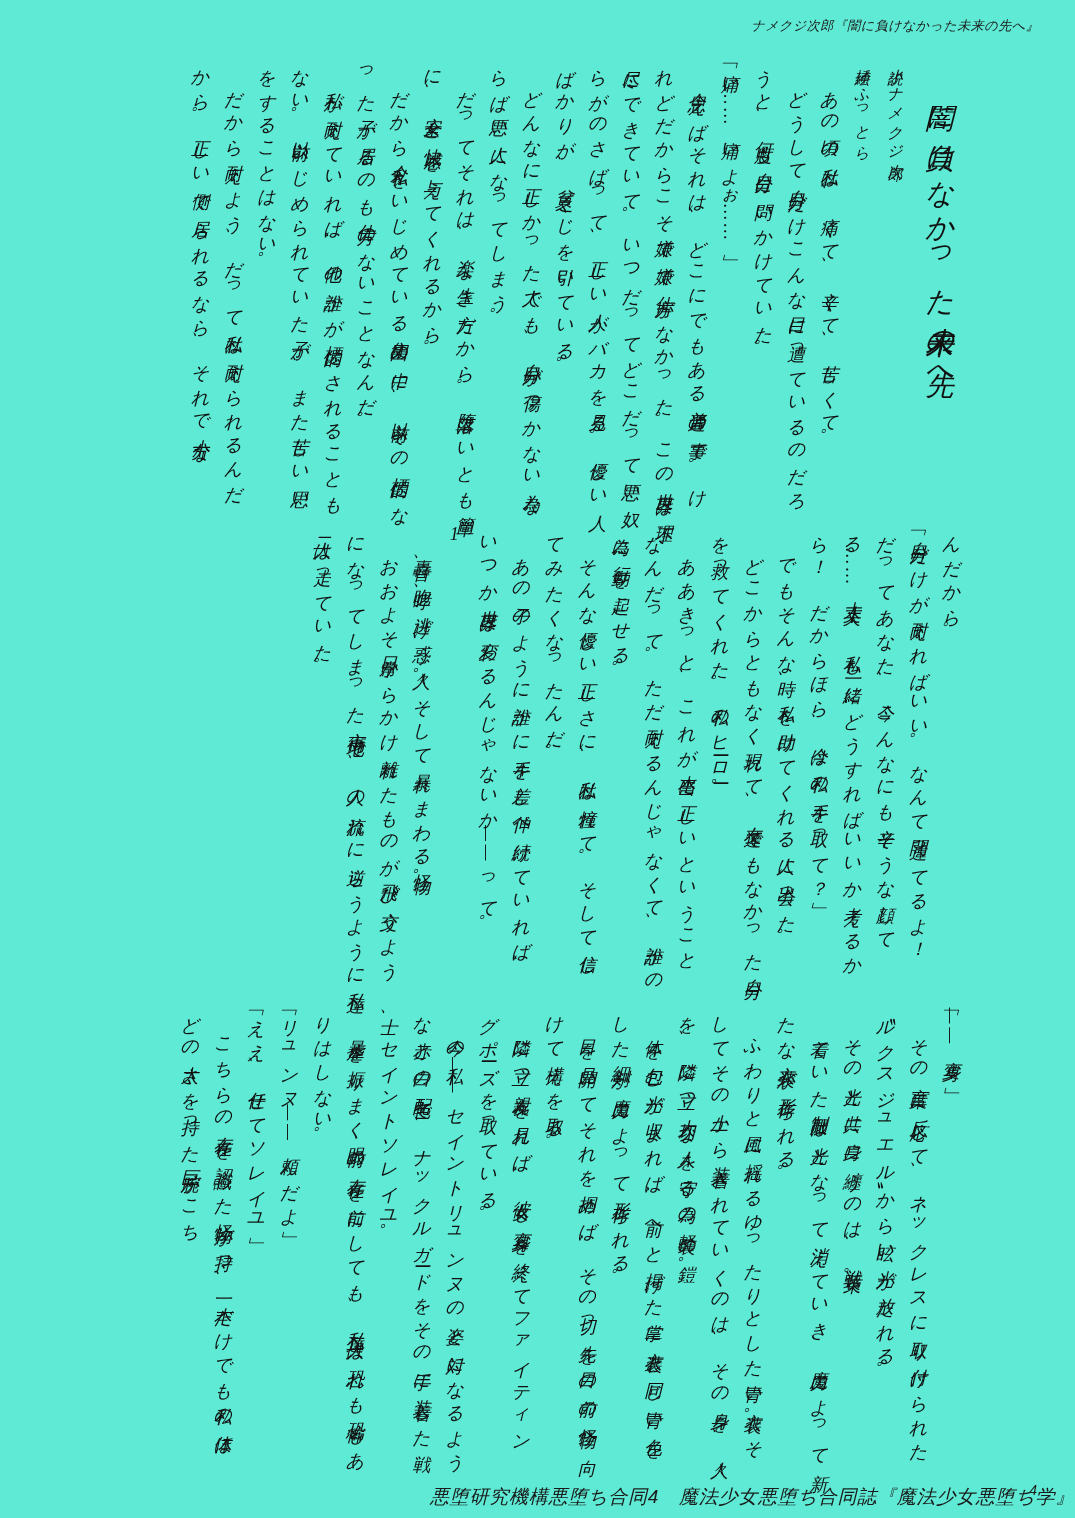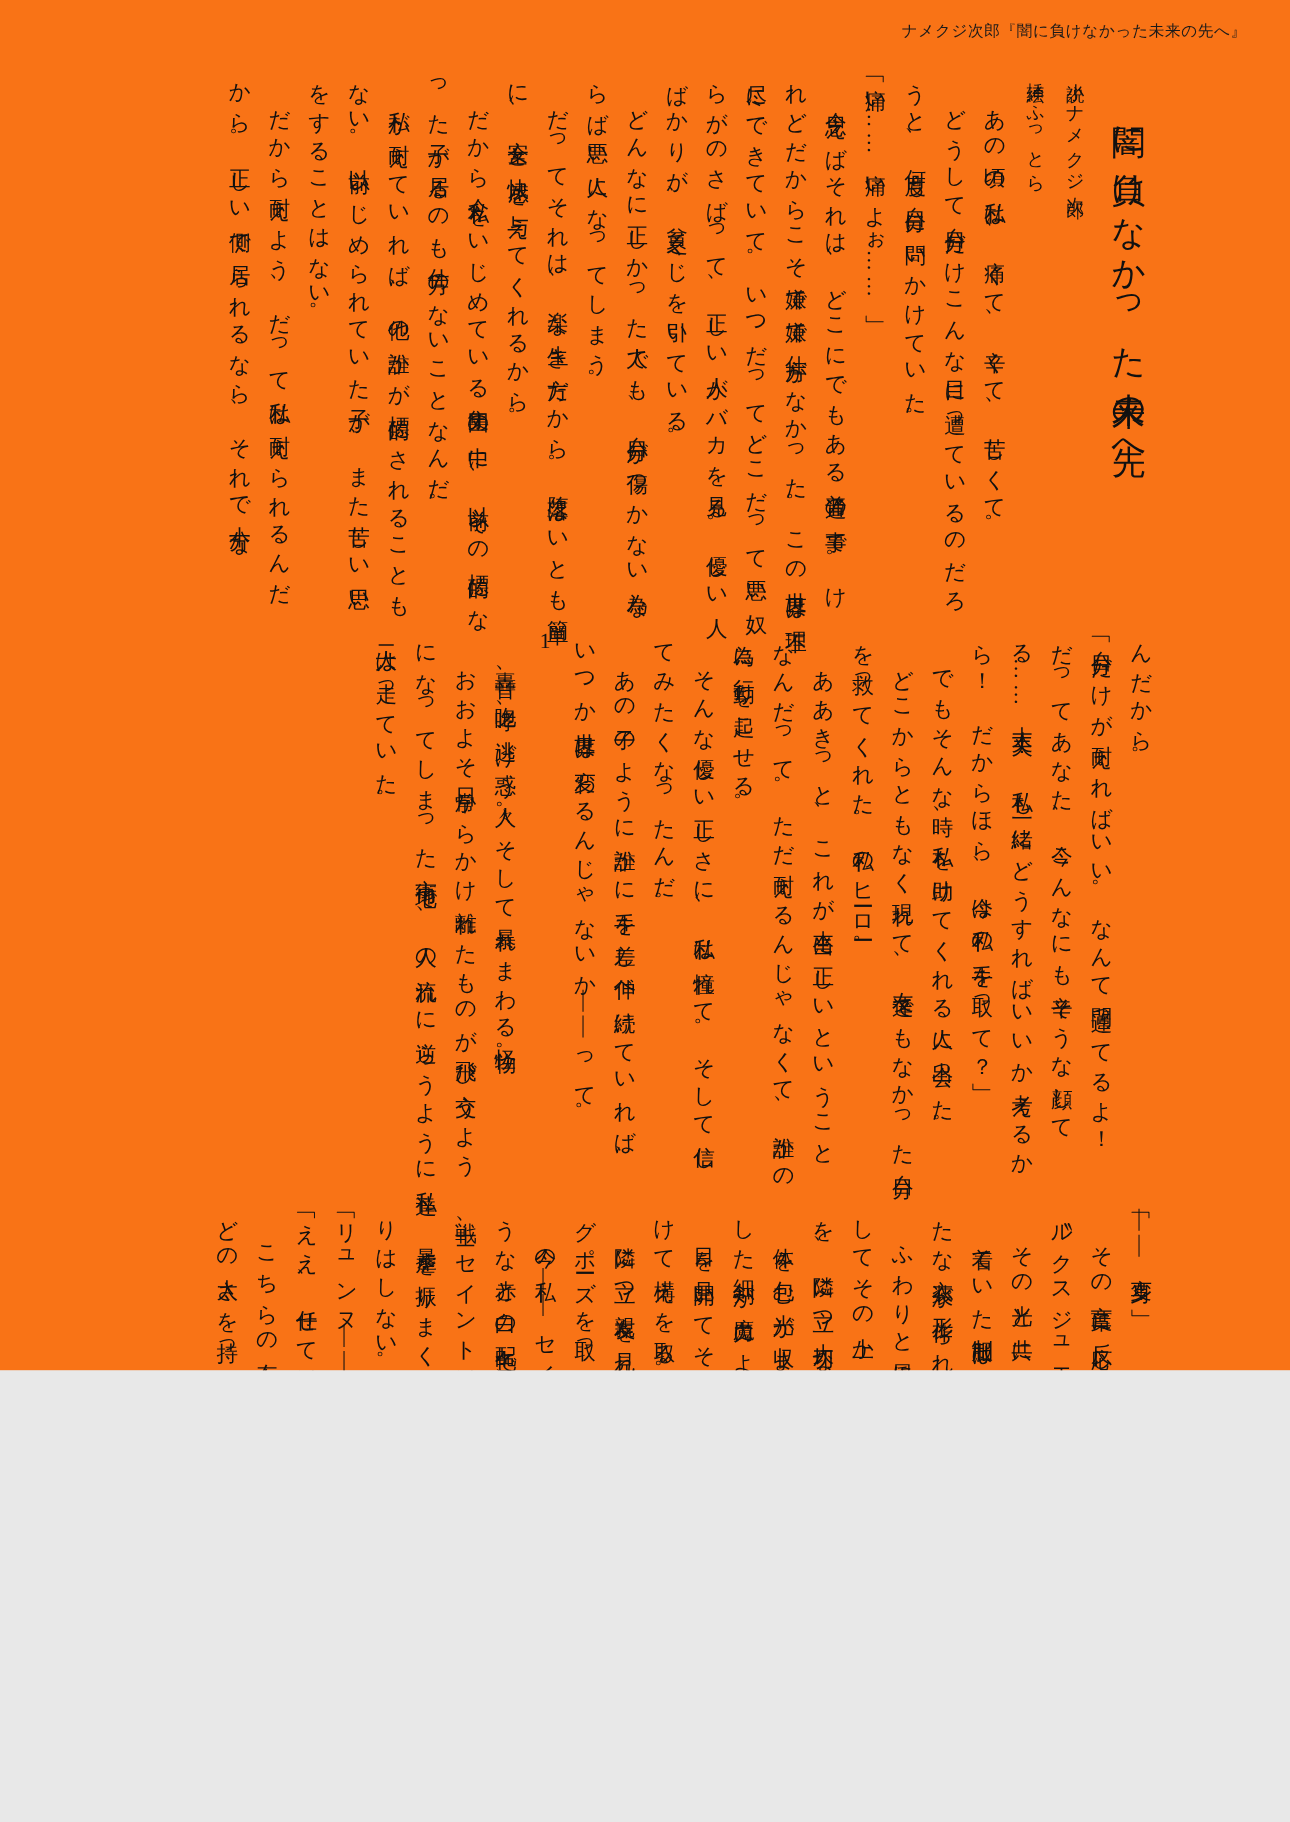--- a/index.html
+++ b/index.html
@@ -1,22 +1,23 @@
 <!DOCTYPE html>
 <html lang="ja"><head>
 <meta charset="utf-8">
 <style>
   html,body{margin:0;padding:0;background:#e8e8e8;}
   .page{
     position:relative;
-    width:1075px;height:1142px;
-    background:#f97316;
+    width:1075px;height:1518px;
+    background:#5eead4;
     overflow:hidden;
     color:#111111;
     font-family:"Liberation Serif","DejaVu Serif",serif;
+    font-style:italic;
   }
   
   .running-head{
     position:absolute;top:17px;right:36px;
     font-family:"Liberation Sans","DejaVu Sans",sans-serif;
     font-size:13px;letter-spacing:0.04em;color:#1a1a1a;
   }
   .footer-line{
     position:absolute;top:1484px;left:0;width:100%;
     text-align:right;

